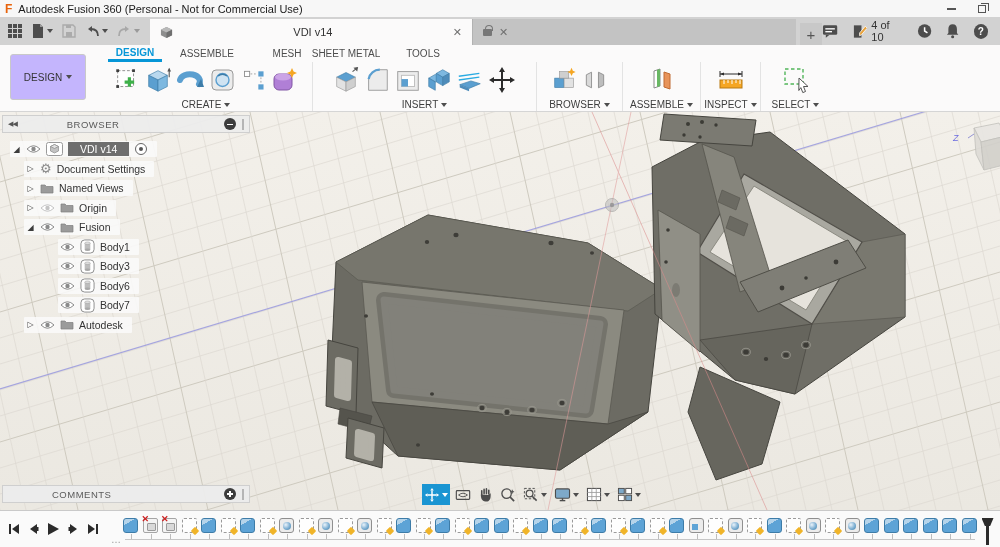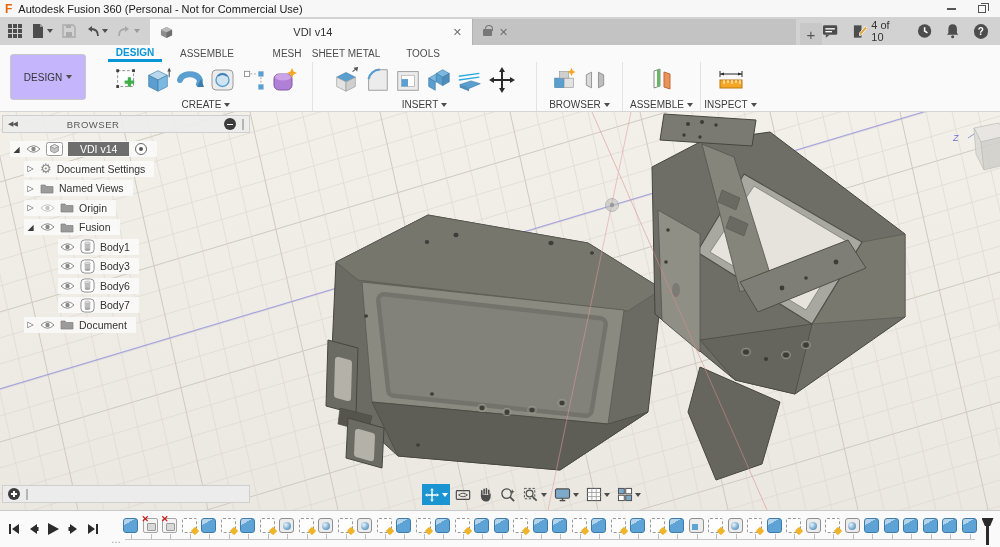--- a/index.html
+++ b/index.html
@@ -344,20 +344,32 @@
               <path d="M8,15 v4 M12,15 v3 M16,15 v4 M20,15 v3 M24,15 v4" stroke="#fff" stroke-width="1"></path>
             </svg>
         </div>
         <div class="rlabel">
             <span>INSPECT</span>
             <span class="caret"></span>
           </div>
       </div>
 
 
+      <div class="rgroup" style="width:70px;">
+        <div class="ricons">
+          <svg width="32" height="30" viewBox="0 0 32 30">
+              <rect x="5" y="4" width="18" height="15" fill="none" stroke="#52b55a" stroke-width="1.4" stroke-dasharray="3.5 2.5"></rect>
+              <path d="M19,13 L28,21.5 L23.5,21.5 L25.5,26.5 L22.8,27.6 L20.8,22.6 L18.8,25.5 Z" fill="#fff" stroke="#555" stroke-width="1"></path>
+            </svg>
+        </div>
+        <div class="rlabel">
+            <span>SELECT</span>
+            <span class="caret"></span>
+          </div>
+      </div>
     </div>
   </div>
 
   <div class="viewport">
     <svg class="scene" width="1000" height="398">
       <g id="gridlines">
           <line x1="0" y1="-60" x2="1000" y2="-360" stroke="#cecabf" stroke-width="1"></line>
           <line x1="0" y1="-34" x2="1000" y2="-334" stroke="#ddd9d1" stroke-width="0.7"></line>
           <line x1="0" y1="-8" x2="1000" y2="-308" stroke="#ddd9d1" stroke-width="0.7"></line>
           <line x1="0" y1="18" x2="1000" y2="-282" stroke="#ddd9d1" stroke-width="0.7"></line>
@@ -637,27 +649,28 @@
         </div>
         <div class="trow indent1">
           <span class="tri">▷</span>
           <svg width="15" height="10" viewBox="0 0 15 10">
               <path d="M1,5 Q7.5,-1.5 14,5 Q7.5,11.5 1,5 Z" fill="#fff" stroke="#8a8a8a"></path>
               <circle cx="7.5" cy="5" r="2.2" fill="#8a8a8a"></circle>
             </svg>
           <svg width="14" height="11" viewBox="0 0 14 11">
               <path d="M1,2 h4 l1.5,1.5 h6.5 v6.5 h-12 z" fill="#9b9b9b" stroke="#7e7e7e" stroke-width="0.7"></path>
             </svg>
-          <span class="tlabel">Document</span>
+          <span class="tlabel">Autodesk</span>
         </div>
       </div>
     </div>
 
     <div class="comments">
       <div class="panel-header">
+        <span class="ph-title">COMMENTS</span>
         <span class="circle-plus"></span>
         <span class="drag-nub"></span>
       </div>
     </div>
 
     <div class="navbar">
       <span class="nav-btn active">
         <svg width="16" height="16" viewBox="0 0 18 18">
             <path d="M9,1 L7,4 L11,4 Z M9,17 L7,14 L11,14 Z M1,9 L4,7 L4,11 Z M17,9 L14,7 L14,11 Z" fill="#fff"></path>
             <path d="M9,4 L9,14 M4,9 L14,9" stroke="#fff" stroke-width="1.6"></path>

